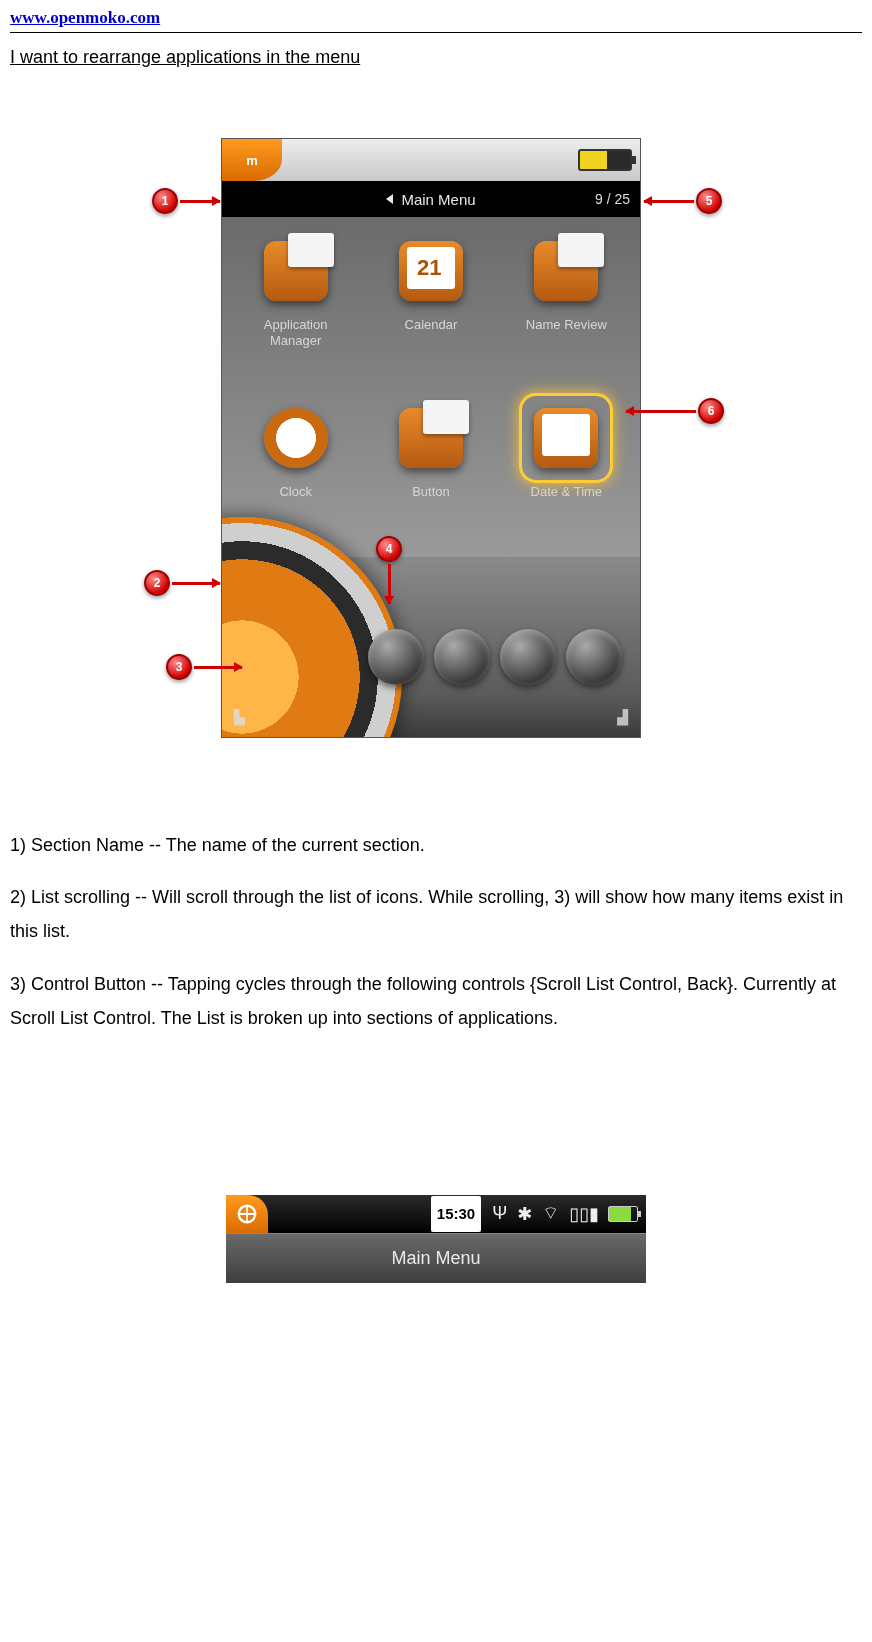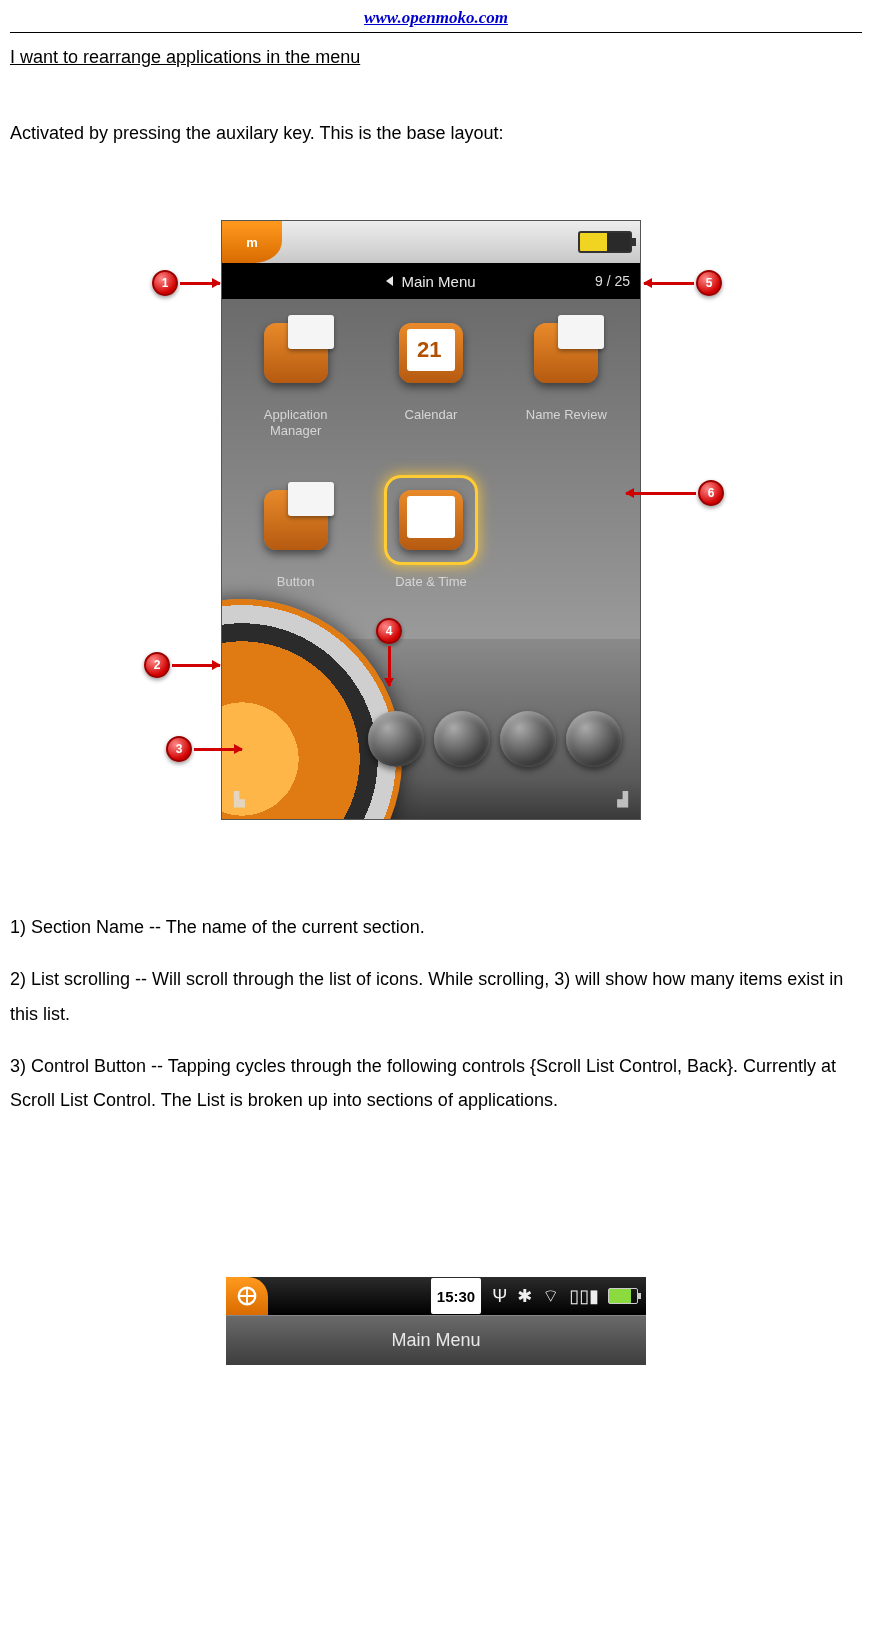--- a/index.html
+++ b/index.html
@@ -5,23 +5,22 @@
   * { box-sizing: border-box; margin: 0; padding: 0; }
   body {
     font-family: Verdana, Geneva, sans-serif;
     font-size: 17px;
     color: #000;
     width: 872px;
     background: #fff;
   }
   .page { padding: 8px 10px 40px 10px; }
   .header-link {
-    text-align: center;
+    text-align: left;
     font-family: "Times New Roman", serif;
-    font-style: italic;
     font-weight: bold;
     font-size: 17px;
     text-decoration: underline;
     color: #0000cc;
   }
   .hr { border-top: 1px solid #000; margin: 4px 0 14px 0; }
   .heading { font-size: 18px; margin-bottom: 48px; text-decoration: underline; }
   .para { font-size: 18px; line-height: 1.9; margin-bottom: 18px; }
   .figure-wrap { display: flex; justify-content: center; margin: 70px 0 70px 0; }
   .figure { position: relative; width: 600px; height: 620px; }
@@ -84,21 +83,21 @@
   }
   .icon-shape.paper::before {
     content:""; position:absolute; right:-6px; top:-8px; width:46px; height:34px;
     background:#f5f5f5; border-radius:3px; box-shadow:0 2px 4px rgba(0,0,0,.4);
   }
   .icon-shape.cal::before {
     content:""; position:absolute; left:8px; top:6px; width:48px; height:42px;
     background:#fff; border-radius:3px;
     display:flex; align-items:center; justify-content:center;
   }
-  .app-label { color: #d6d6d6; font-size: 13px; text-align: center; margin-top: 12px; line-height:1.2; }
+  .app-label { color: #d6d6d6; font-size: 13px; text-align: center; margin-top: 4px; line-height:1.2; }
   .lower {
     height: 140px; position: relative;
     background: linear-gradient(#8a8a8a,#5a5a5a);
   }
   .wheel {
     position:absolute; left:-140px; bottom:-140px; width:320px; height:320px;
     border-radius:50%;
     background: radial-gradient(circle at 50% 50%, #ffb648 0 25%, #e07a12 25% 52%, #2b2b2b 52% 60%, #cfcfcf 60% 68%, #e07a12 68% 100%);
     box-shadow: 0 0 20px rgba(0,0,0,.6);
   }
@@ -167,21 +166,20 @@
 </style>
 </head>
 <body>
 
 <div class="page">
   <div class="header-link">www.openmoko.com</div>
   <div class="hr"></div>
 
   <div class="heading">I want to rearrange applications in the menu</div>
 
-  <p class="para">Activated by pressing the auxilary key. This is the base layout:</p>
 
   <div class="figure-wrap">
     <div class="figure">
       <div class="phone">
         <div class="topbar">
           <div class="logo-tab">m</div>
           <div class="battery"></div>
         </div>
         <div class="titlebar">
           <span class="tri"></span>
@@ -201,20 +199,26 @@
                   <span style="position:absolute;left:18px;top:14px;color:#b05000;font-weight:bold;font-size:22px;">21</span>
                 </div>
               </div>
             <div class="app-label">Calendar</div>
           </div>
           <div class="app">
             <div class="icon-box">
                 <div class="icon-shape paper"></div>
               </div>
             <div class="app-label">Name Review</div>
+          </div>
+          <div class="app">
+            <div class="icon-box">
+                <div class="icon-shape" style="border-radius:50%;background:radial-gradient(circle,#fff 45%,#c96a10 46%);"></div>
+              </div>
+            <div class="app-label">Clock</div>
           </div>
           <div class="app">
             <div class="icon-box">
                 <div class="icon-shape paper"></div>
               </div>
             <div class="app-label">Button</div>
           </div>
           <div class="app selected">
             <div class="icon-box">
                 <div class="icon-shape cal"></div>

